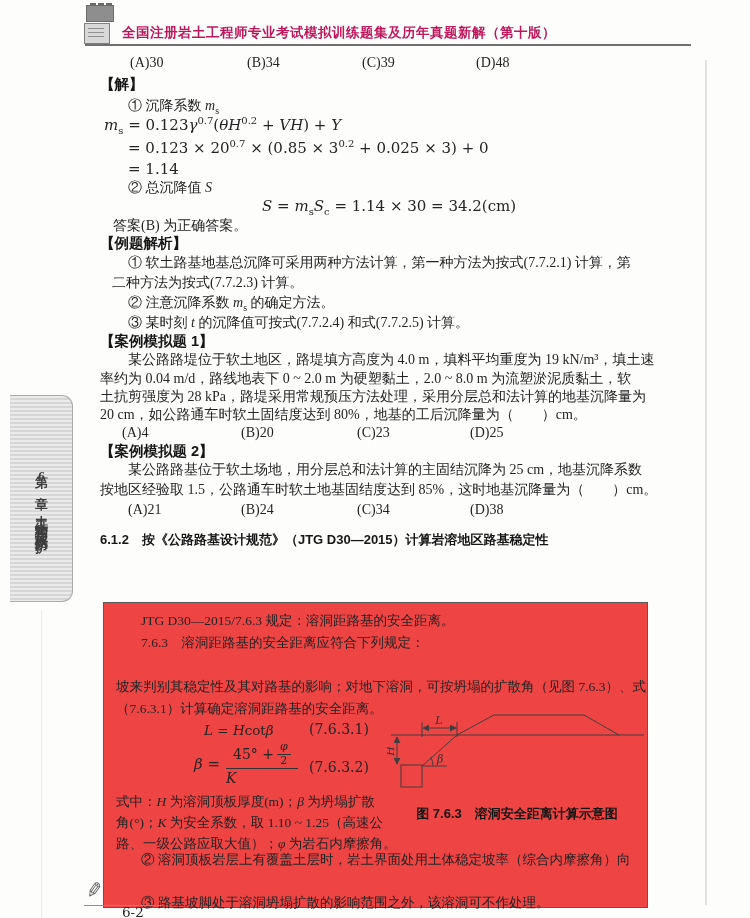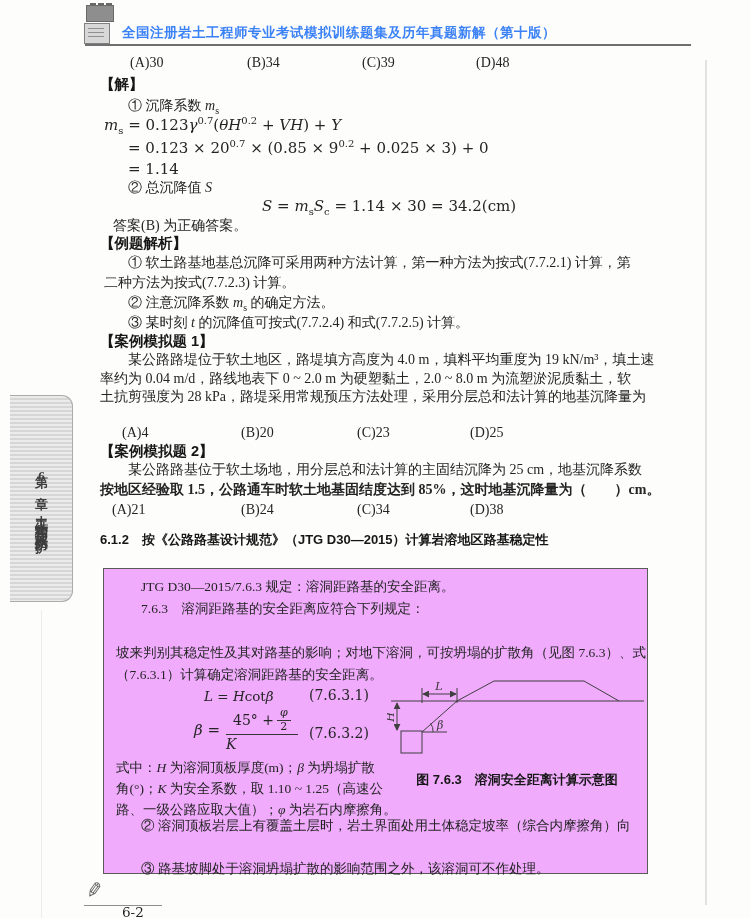--- a/index.html
+++ b/index.html
@@ -6,41 +6,41 @@
   .page{position:relative;width:750px;height:918px;background:#fdfdfc;overflow:hidden;
         font-family:"Liberation Serif","DejaVu Serif",serif;color:#242424;}
   .ln{position:absolute;white-space:nowrap;font-size:14px;line-height:18px;color:#242424;}
   .bh{font-family:"Liberation Sans","DejaVu Sans",sans-serif;font-weight:700;color:#161616;}
   .fm{font-family:"DejaVu Serif","Liberation Serif",serif;font-size:15px;}
   .i{font-style:italic;}
   .sup{font-size:10px;vertical-align:super;line-height:0;}
   .sub{font-size:10px;vertical-align:sub;line-height:0;}
   
   .hdr-title{position:absolute;left:122px;top:24px;font-size:13.5px;font-weight:700;
-             letter-spacing:0.5px;color:#3b82f6;}
+             letter-spacing:0.5px;color:#be185d;}
   .hdr-rule{position:absolute;left:85px;top:44px;width:606px;height:2px;background:#6f6f6f;}
   .logo{position:absolute;left:84px;top:5px;width:30px;height:39px;}
   .logo .top{position:absolute;left:2px;top:0;width:26px;height:15px;background:#8e8e8e;
              border:1px solid #6a6a6a;}
   .logo .top:before{content:"";position:absolute;left:3px;top:-3px;width:6px;height:3px;background:#6a6a6a;
              box-shadow:8px 0 0 #6a6a6a,16px 0 0 #6a6a6a;}
   .logo .bot{position:absolute;left:0;top:18px;width:24px;height:19px;background:#d8d8d8;
              border:1px solid #808080;}
   .logo .bot:before{content:"";position:absolute;left:3px;top:4px;width:16px;height:1px;background:#909090;
              box-shadow:0 4px 0 #909090,0 8px 0 #909090;}
   
   .sidetab{position:absolute;left:10px;top:395px;width:62px;height:205px;
            background:repeating-linear-gradient(to bottom,#ebebeb 0 2px,#d6d6d6 2px 4px);
            border:1px solid #ababab;border-left:none;border-radius:0 11px 11px 0;
            display:flex;flex-direction:column;align-items:center;justify-content:center;gap:16px;}
   .vtext{writing-mode:vertical-rl;text-orientation:upright;font-size:13px;letter-spacing:3px;
          color:#3d3d3d;font-weight:600;}
   
-  .regbox{position:absolute;left:103px;top:568px;width:543px;height:304px;
-          border:1.5px solid #5a5a5a;background:#f0abfc;}
+  .regbox{position:absolute;left:103px;top:602px;width:543px;height:304px;
+          border:1.5px solid #5a5a5a;background:#ef4444;}
   .regbox .ln{font-size:13.5px;}
   .eqno{position:absolute;font-size:14px;font-family:"DejaVu Serif",serif;}
   
   .frow{position:absolute;display:flex;align-items:center;gap:6px;}
   .frac{display:inline-flex;flex-direction:column;align-items:flex-start;}
   .frac .num{display:flex;align-items:center;gap:3px;padding:0 7px 2px;border-bottom:1.3px solid #333;
              font-size:14px;}
   .frac .den{padding-top:1px;font-size:14px;}
   .minifrac{display:inline-flex;flex-direction:column;align-items:center;font-size:11px;line-height:1.05;}
   .minifrac .mnum{padding:0 3px 1px;border-bottom:1px solid #333;}
@@ -78,48 +78,49 @@
   <div>
     <span class="ln" style="left:130px;top:54px;">(A)30</span>
     <span class="ln" style="left:247px;top:54px;">(B)34</span>
     <span class="ln" style="left:362px;top:54px;">(C)39</span>
     <span class="ln" style="left:476px;top:54px;">(D)48</span>
   </div>
 
   <div class="ln bh" style="left:100px;top:75px;font-size:14.5px;">【解】</div>
   <div class="ln" style="left:128px;top:97px;"><span>① 沉降系数 </span><span class="i">m</span><span class="sub">s</span></div>
   <div class="ln fm" style="left:104px;top:116px;"><span class="i">m</span><span class="sub">s</span><span> = 0.123</span><span class="i">γ</span><span class="sup">0.7</span><span>(</span><span class="i">θH</span><span class="sup">0.2</span><span> + </span><span class="i">VH</span><span>) + </span><span class="i">Y</span></div>
-  <div class="ln fm" style="left:128px;top:139px;"><span>= 0.123 × 20</span><span class="sup">0.7</span><span> × (0.85 × 9</span><span class="sup">0.2</span><span> + 0.025 × 3) + 0</span></div>
+  <div class="ln fm" style="left:128px;top:139px;"><span>= 0.123 × 20</span><span class="sup">0.7</span><span> × (0.85 × 3</span><span class="sup">0.2</span><span> + 0.025 × 3) + 0</span></div>
   <div class="ln fm" style="left:128px;top:160px;"><span>= 1.14</span></div>
   <div class="ln" style="left:128px;top:179px;"><span>② 总沉降值 </span><span class="i">S</span></div>
   <div class="ln fm" style="left:262px;top:197px;"><span class="i">S</span><span> = </span><span class="i">m</span><span class="sub">s</span><span class="i">S</span><span class="sub">c</span><span> = 1.14 × 30 = 34.2(cm)</span></div>
   <div class="ln" style="left:113px;top:217px;">答案(B) 为正确答案。</div>
 
   <div class="ln bh" style="left:100px;top:234px;font-size:14.5px;">【例题解析】</div>
   <div class="ln" style="left:128px;top:254px;">① 软土路基地基总沉降可采用两种方法计算，第一种方法为按式(7.7.2.1) 计算，第</div>
-  <div class="ln" style="left:104px;top:274px;">二种方法为按式(7.7.2.3) 计算。</div>
+  <div class="ln" style="left:112px;top:274px;">二种方法为按式(7.7.2.3) 计算。</div>
   <div class="ln" style="left:128px;top:294px;"><span>② 注意沉降系数 </span><span class="i">m</span><span class="sub">s</span><span> 的确定方法。</span></div>
   <div class="ln" style="left:128px;top:314px;"><span>③ 某时刻 </span><span class="i">t</span><span> 的沉降值可按式(7.7.2.4) 和式(7.7.2.5) 计算。</span></div>
 
   <div class="ln bh" style="left:100px;top:332px;font-size:14.5px;">【案例模拟题 1】</div>
   <div class="ln" style="left:128px;top:351px;">某公路路堤位于软土地区，路堤填方高度为 4.0 m，填料平均重度为 19 kN/m³，填土速</div>
   <div class="ln" style="left:100px;top:370px;">率约为 0.04 m/d，路线地表下 0 ~ 2.0 m 为硬塑黏土，2.0 ~ 8.0 m 为流塑淤泥质黏土，软</div>
   <div class="ln" style="left:100px;top:388px;">土抗剪强度为 28 kPa，路堤采用常规预压方法处理，采用分层总和法计算的地基沉降量为</div>
+  <div class="ln" style="left:100px;top:406px;">20 cm，如公路通车时软土固结度达到 80%，地基的工后沉降量为（　　）cm。</div>
   <div>
     <span class="ln" style="left:122px;top:424px;">(A)4</span>
     <span class="ln" style="left:241px;top:424px;">(B)20</span>
     <span class="ln" style="left:357px;top:424px;">(C)23</span>
     <span class="ln" style="left:470px;top:424px;">(D)25</span>
   </div>
 
   <div class="ln bh" style="left:100px;top:442px;font-size:14.5px;">【案例模拟题 2】</div>
   <div class="ln" style="left:128px;top:461px;">某公路路基位于软土场地，用分层总和法计算的主固结沉降为 25 cm，地基沉降系数</div>
-  <div class="ln" style="left:100px;top:481px;font-weight:bold;">按地区经验取 1.5，公路通车时软土地基固结度达到 85%，这时地基沉降量为（　　）cm。</div>
+  <div class="ln" style="left:100px;top:481px;">按地区经验取 1.5，公路通车时软土地基固结度达到 85%，这时地基沉降量为（　　）cm。</div>
   <div>
-    <span class="ln" style="left:112px;top:501px;">(A)21</span>
+    <span class="ln" style="left:128px;top:501px;">(A)21</span>
     <span class="ln" style="left:241px;top:501px;">(B)24</span>
     <span class="ln" style="left:357px;top:501px;">(C)34</span>
     <span class="ln" style="left:470px;top:501px;">(D)38</span>
   </div>
 
   <div class="ln bh" style="left:100px;top:531px;font-size:13px;">6.1.2　按《公路路基设计规范》（JTG D30—2015）计算岩溶地区路基稳定性</div>
 
   <div class="regbox">
     <div class="ln" style="left:37px;top:9px;">JTG D30—2015/7.6.3 规定：溶洞距路基的安全距离。</div>
     <div class="ln" style="left:37px;top:31px;">7.6.3　溶洞距路基的安全距离应符合下列规定：</div>

